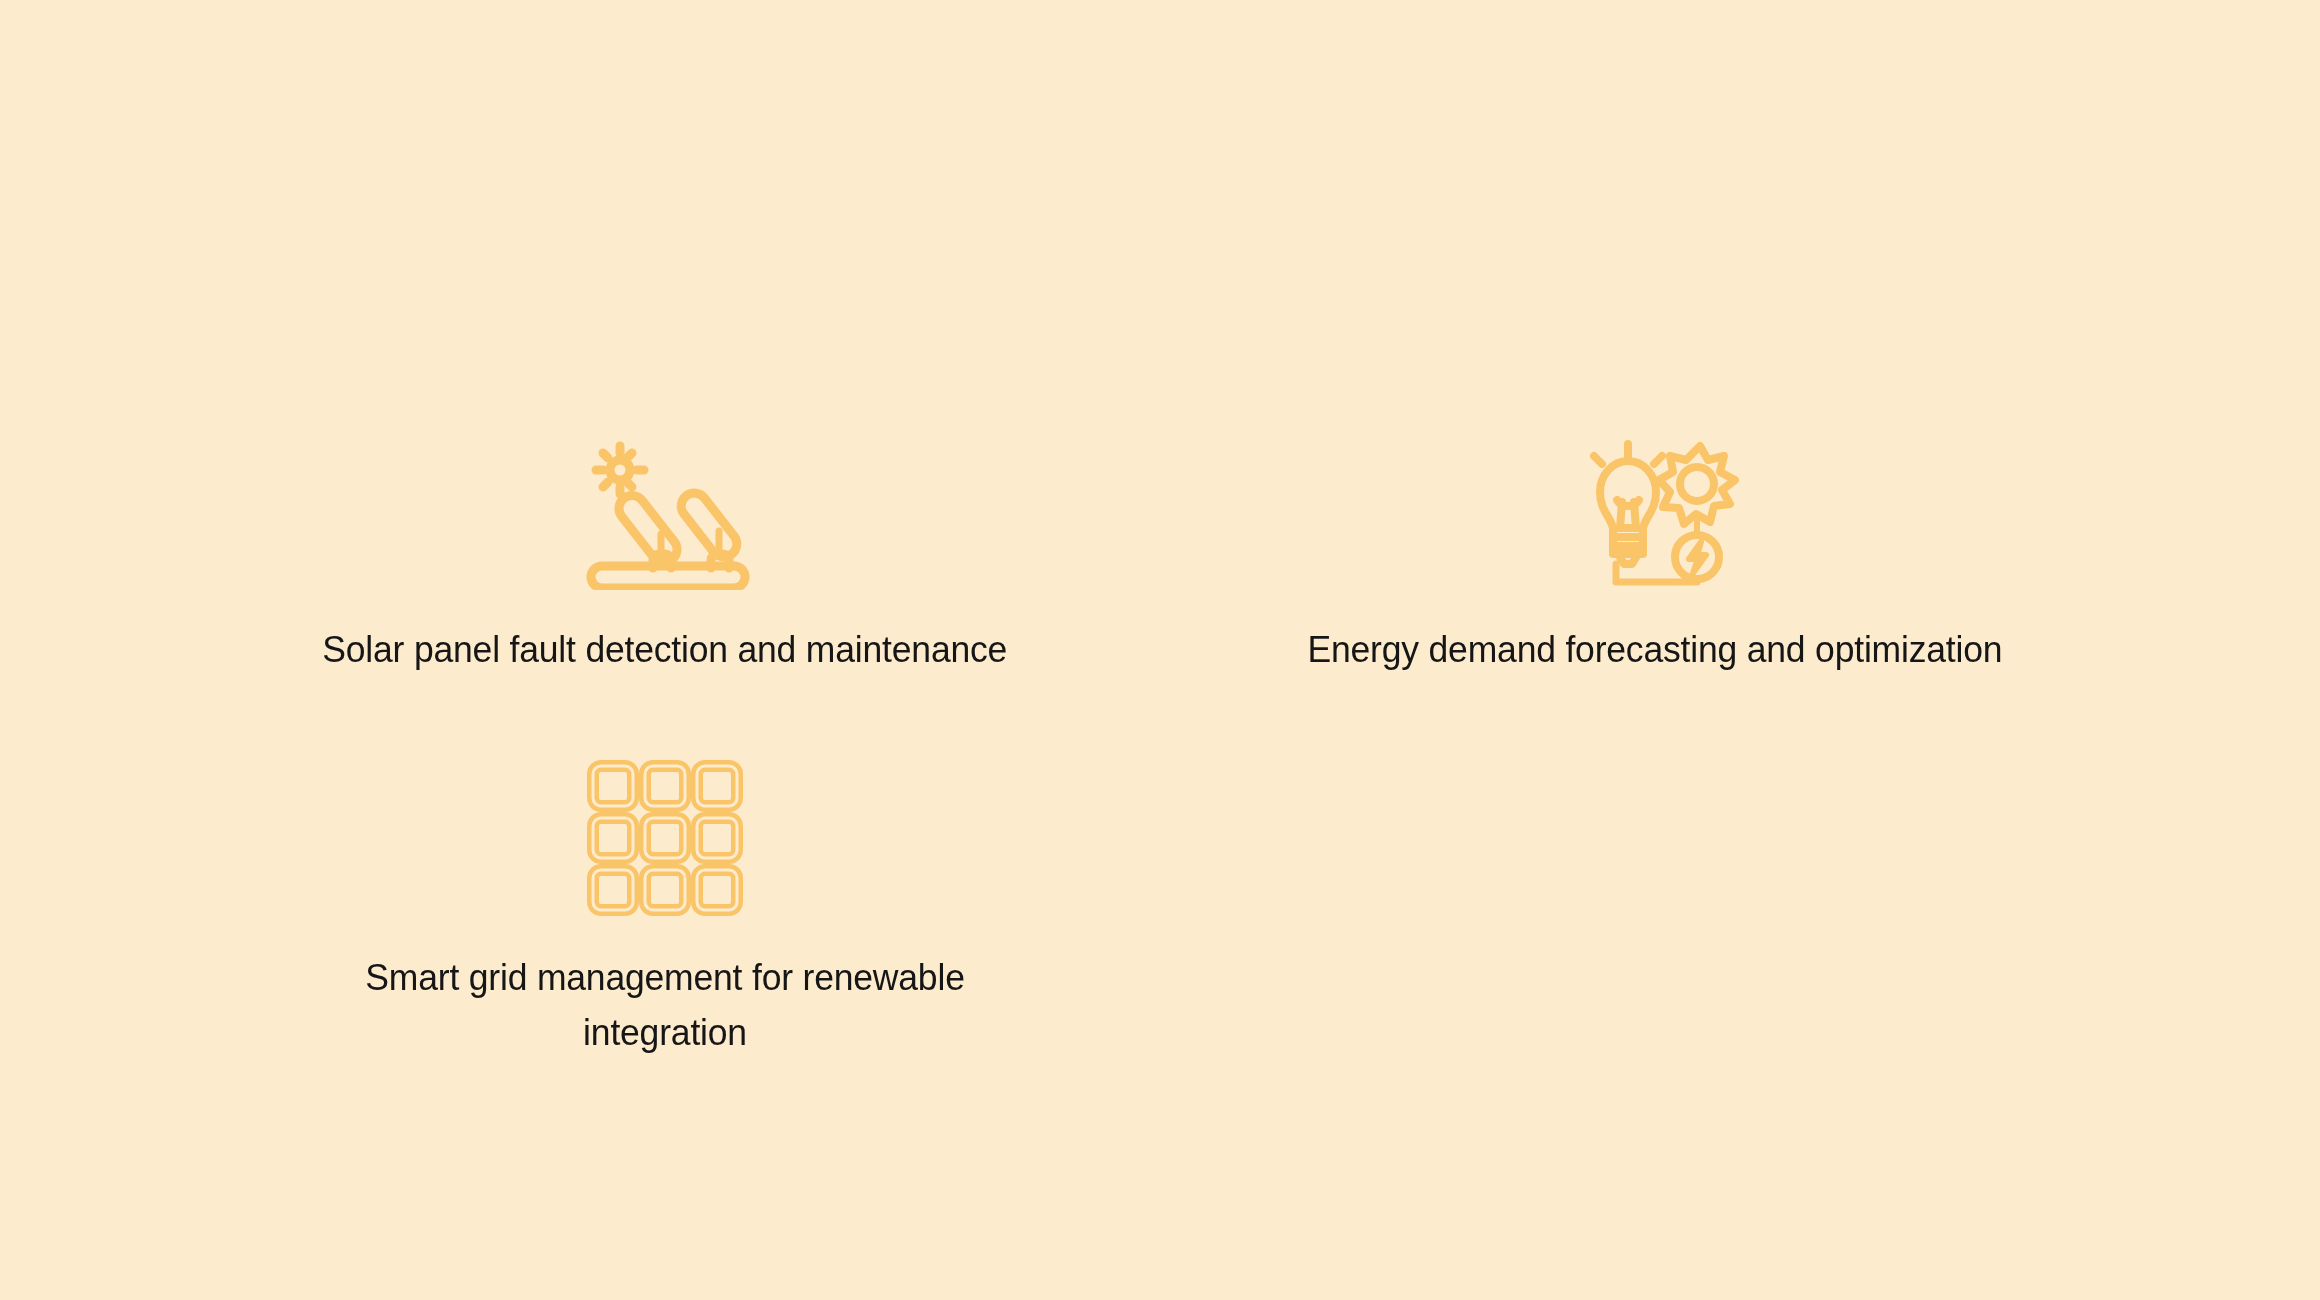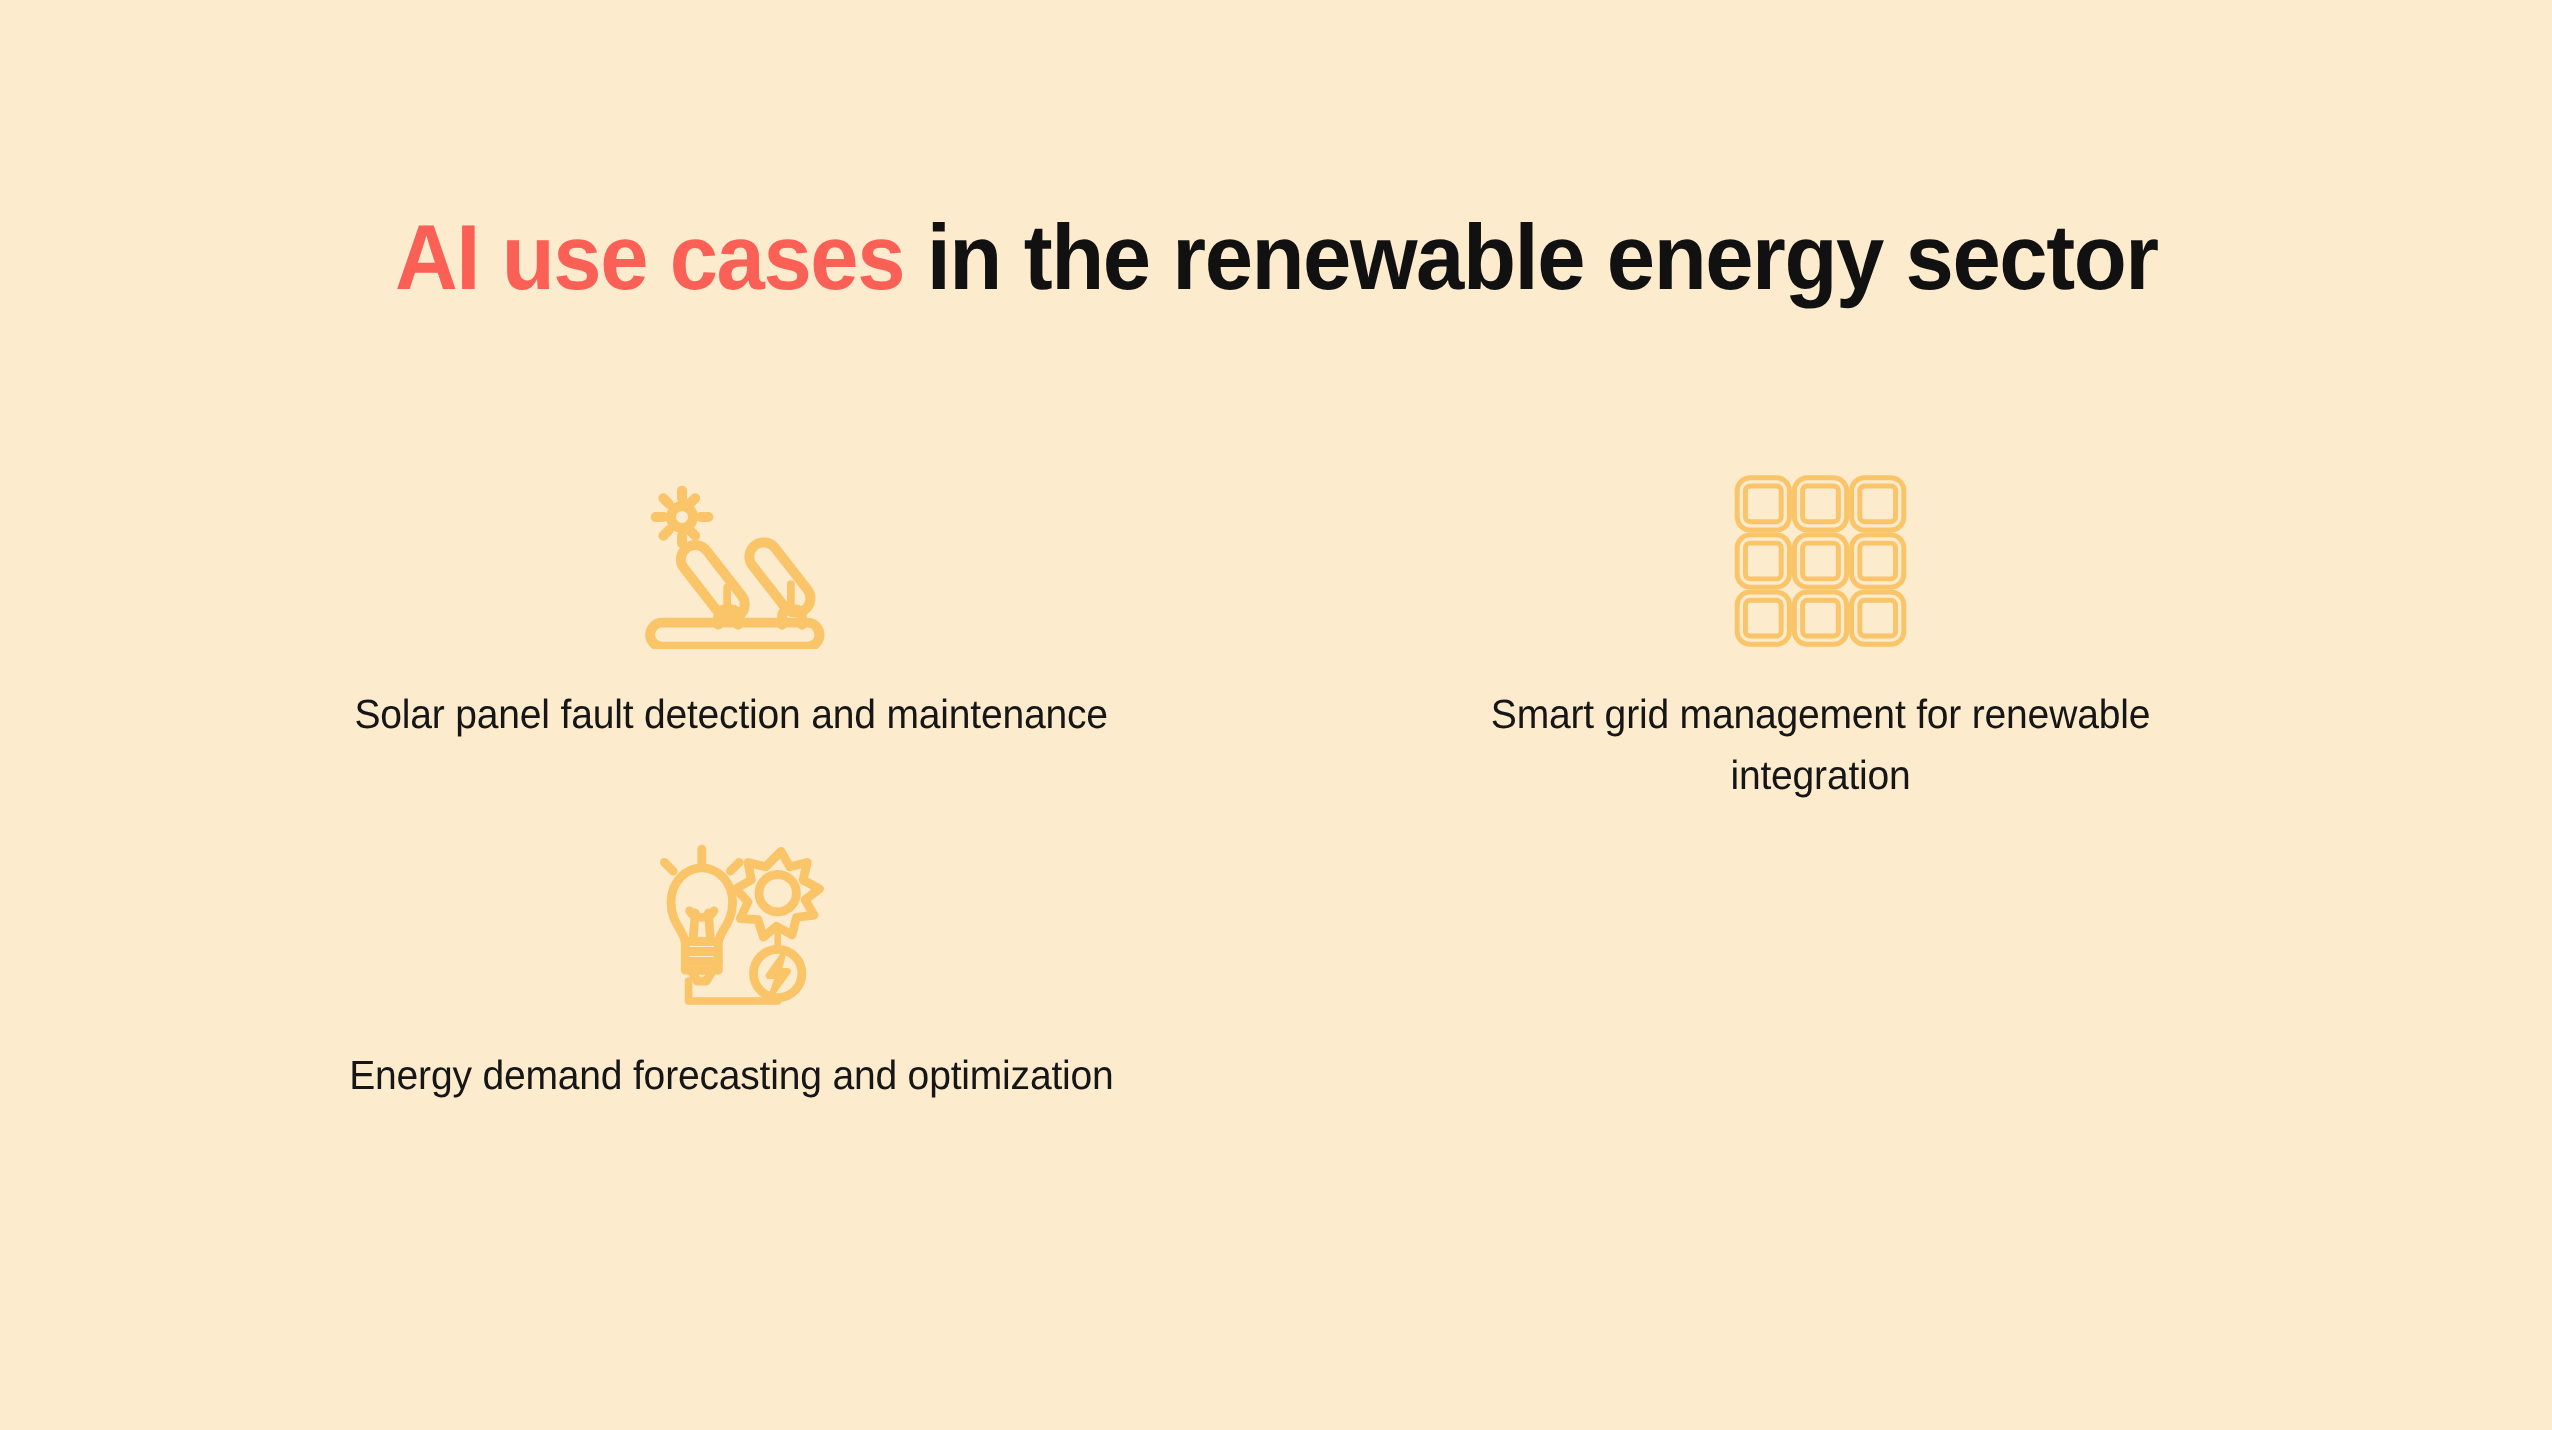--- a/index.html
+++ b/index.html
@@ -83,23 +83,20 @@
   }
   .card-grid .caption { max-width: 720px; }
 
   svg { display: block; }
 </style>
 </head>
 <body>
 
 <div class="slide">
 
-  <div class="title-wrap">
-    <div class="title"><span class="hl">AI use cases</span><span> in the renewable energy sector</span></div>
-  </div>
 
   <div class="grid">
 
 
     <div class="card">
       <div class="icon-box">
         <svg width="200" height="160" viewBox="0 0 200 160" fill="none" stroke="#FAC468" stroke-width="9" stroke-linecap="round" stroke-linejoin="round">
 
           <circle cx="55" cy="40" r="10"></circle>
 
@@ -123,51 +120,20 @@
 
           <path d="M88 138 L88 130 a6 6 0 0 1 6 -6 L100 124 a6 6 0 0 1 6 6 L106 138"></path>
           <path d="M146 138 L146 130 a6 6 0 0 1 6 -6 L158 124 a6 6 0 0 1 6 6 L164 138"></path>
 
           <rect x="26" y="136" width="154" height="22" rx="11"></rect>
         </svg>
       </div>
       <div class="caption">Solar panel fault detection and maintenance</div>
     </div>
 
-    <div class="card card-grid">
-      <div class="icon-box">
-        <svg width="160" height="160" viewBox="0 0 160 160" fill="none">
-          <g>
-
-            <rect x="8" y="8" width="40" height="40" rx="8" fill="none" stroke="#FAC468" stroke-width="12"></rect>
-            <rect x="8" y="8" width="40" height="40" rx="8" fill="none" stroke="#FDEBCE" stroke-width="3"></rect>
-            <rect x="60" y="8" width="40" height="40" rx="8" fill="none" stroke="#FAC468" stroke-width="12"></rect>
-            <rect x="60" y="8" width="40" height="40" rx="8" fill="none" stroke="#FDEBCE" stroke-width="3"></rect>
-            <rect x="112" y="8" width="40" height="40" rx="8" fill="none" stroke="#FAC468" stroke-width="12"></rect>
-            <rect x="112" y="8" width="40" height="40" rx="8" fill="none" stroke="#FDEBCE" stroke-width="3"></rect>
-
-            <rect x="8" y="60" width="40" height="40" rx="8" fill="none" stroke="#FAC468" stroke-width="12"></rect>
-            <rect x="8" y="60" width="40" height="40" rx="8" fill="none" stroke="#FDEBCE" stroke-width="3"></rect>
-            <rect x="60" y="60" width="40" height="40" rx="8" fill="none" stroke="#FAC468" stroke-width="12"></rect>
-            <rect x="60" y="60" width="40" height="40" rx="8" fill="none" stroke="#FDEBCE" stroke-width="3"></rect>
-            <rect x="112" y="60" width="40" height="40" rx="8" fill="none" stroke="#FAC468" stroke-width="12"></rect>
-            <rect x="112" y="60" width="40" height="40" rx="8" fill="none" stroke="#FDEBCE" stroke-width="3"></rect>
-
-            <rect x="8" y="112" width="40" height="40" rx="8" fill="none" stroke="#FAC468" stroke-width="12"></rect>
-            <rect x="8" y="112" width="40" height="40" rx="8" fill="none" stroke="#FDEBCE" stroke-width="3"></rect>
-            <rect x="60" y="112" width="40" height="40" rx="8" fill="none" stroke="#FAC468" stroke-width="12"></rect>
-            <rect x="60" y="112" width="40" height="40" rx="8" fill="none" stroke="#FDEBCE" stroke-width="3"></rect>
-            <rect x="112" y="112" width="40" height="40" rx="8" fill="none" stroke="#FAC468" stroke-width="12"></rect>
-            <rect x="112" y="112" width="40" height="40" rx="8" fill="none" stroke="#FDEBCE" stroke-width="3"></rect>
-          </g>
-        </svg>
-      </div>
-      <div class="caption">Smart grid management for renewable integration</div>
-    </div>
-
     <div class="card">
       <div class="icon-box">
         <svg width="190" height="160" viewBox="0 0 190 160" fill="none" stroke="#FAC468" stroke-width="8" stroke-linecap="round" stroke-linejoin="round">
 
           <path d="M40 62 a28 31 0 0 1 56 0 c0 18 -10 24 -13 36 L53 98 c-3 -12 -13 -18 -13 -36 Z"></path>
 
           <path d="M57 70 c4 8 18 8 22 0"></path>
           <path d="M62 72 L60 98 M74 72 L76 98"></path>
 
           <path d="M53 98 L83 98 L83 124 L53 124 Z"></path>
@@ -186,14 +152,45 @@
 
           <circle cx="137" cy="127" r="22"></circle>
           <path d="M141 112 L129 129 L138 129 L133 143 L146 125 L137 125 Z" stroke-width="6"></path>
 
           <path d="M137 149 L137 152 L56 152 L56 134" stroke-width="7"></path>
         </svg>
       </div>
       <div class="caption">Energy demand forecasting and optimization</div>
     </div>
 
+    <div class="card card-grid">
+      <div class="icon-box">
+        <svg width="160" height="160" viewBox="0 0 160 160" fill="none">
+          <g>
+
+            <rect x="8" y="8" width="40" height="40" rx="8" fill="none" stroke="#FAC468" stroke-width="12"></rect>
+            <rect x="8" y="8" width="40" height="40" rx="8" fill="none" stroke="#FDEBCE" stroke-width="3"></rect>
+            <rect x="60" y="8" width="40" height="40" rx="8" fill="none" stroke="#FAC468" stroke-width="12"></rect>
+            <rect x="60" y="8" width="40" height="40" rx="8" fill="none" stroke="#FDEBCE" stroke-width="3"></rect>
+            <rect x="112" y="8" width="40" height="40" rx="8" fill="none" stroke="#FAC468" stroke-width="12"></rect>
+            <rect x="112" y="8" width="40" height="40" rx="8" fill="none" stroke="#FDEBCE" stroke-width="3"></rect>
+
+            <rect x="8" y="60" width="40" height="40" rx="8" fill="none" stroke="#FAC468" stroke-width="12"></rect>
+            <rect x="8" y="60" width="40" height="40" rx="8" fill="none" stroke="#FDEBCE" stroke-width="3"></rect>
+            <rect x="60" y="60" width="40" height="40" rx="8" fill="none" stroke="#FAC468" stroke-width="12"></rect>
+            <rect x="60" y="60" width="40" height="40" rx="8" fill="none" stroke="#FDEBCE" stroke-width="3"></rect>
+            <rect x="112" y="60" width="40" height="40" rx="8" fill="none" stroke="#FAC468" stroke-width="12"></rect>
+            <rect x="112" y="60" width="40" height="40" rx="8" fill="none" stroke="#FDEBCE" stroke-width="3"></rect>
+
+            <rect x="8" y="112" width="40" height="40" rx="8" fill="none" stroke="#FAC468" stroke-width="12"></rect>
+            <rect x="8" y="112" width="40" height="40" rx="8" fill="none" stroke="#FDEBCE" stroke-width="3"></rect>
+            <rect x="60" y="112" width="40" height="40" rx="8" fill="none" stroke="#FAC468" stroke-width="12"></rect>
+            <rect x="60" y="112" width="40" height="40" rx="8" fill="none" stroke="#FDEBCE" stroke-width="3"></rect>
+            <rect x="112" y="112" width="40" height="40" rx="8" fill="none" stroke="#FAC468" stroke-width="12"></rect>
+            <rect x="112" y="112" width="40" height="40" rx="8" fill="none" stroke="#FDEBCE" stroke-width="3"></rect>
+          </g>
+        </svg>
+      </div>
+      <div class="caption">Smart grid management for renewable integration</div>
+    </div>
+
   </div>
 </div>
 
 </body></html>

